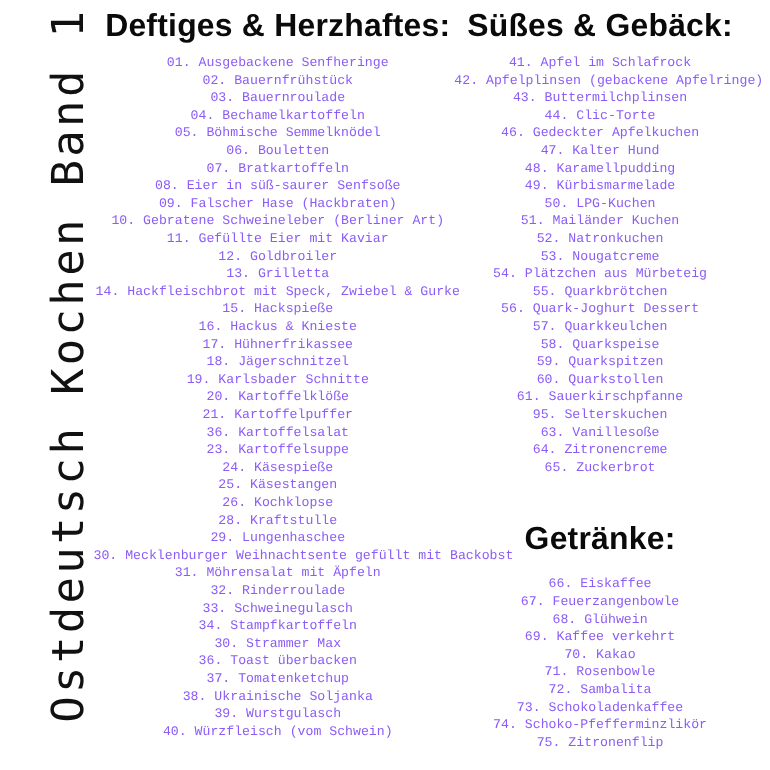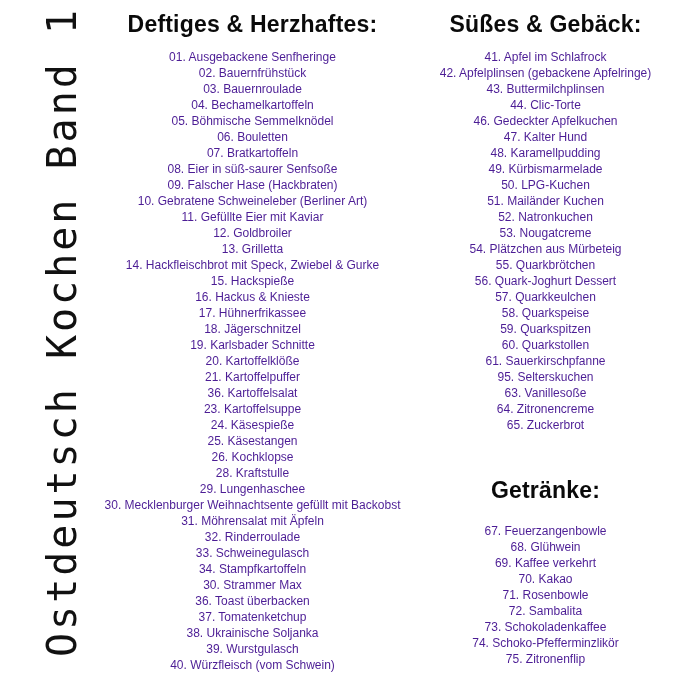--- a/index.html
+++ b/index.html
@@ -31,34 +31,35 @@
   .col {
     position: absolute;
     top: 10px;
     text-align: center;
     color: #1e1e1e;
   }
   .col-left  { left: 85px;  width: 335px; }
   .col-right { left: 413px; width: 265px; }
   .section-header {
     margin: 0 0 11px 0;
-    font-size: 23px;
+    font-size: 29px;
     font-weight: 700;
     line-height: 28px;
     letter-spacing: 0.2px;
     color: #0a0a0a;
   }
   .header-getraenke {
     margin-top: 43px;
     margin-bottom: 19px;
   }
   .recipe-list {
     font-size: 12px;
     line-height: 16px;
-    color: #4c1d95;
+    color: #8b5cf6;
+    font-family: Liberation Mono, monospace;
   }
   .list-item { white-space: nowrap; }
 </style>
 </head>
 <body>
 
 <div class="page">
 
   <div class="vertical-title">Ostdeutsch Kochen Band 1</div>
 
@@ -131,20 +132,21 @@
         <div class="list-item">60. Quarkstollen</div>
         <div class="list-item">61. Sauerkirschpfanne</div>
         <div class="list-item">95. Selterskuchen</div>
         <div class="list-item">63. Vanillesoße</div>
         <div class="list-item">64. Zitronencreme</div>
         <div class="list-item">65. Zuckerbrot</div>
       </div>
 
     <h2 class="section-header header-getraenke">Getränke:</h2>
     <div class="recipe-list">
+        <div class="list-item">66. Eiskaffee</div>
         <div class="list-item">67. Feuerzangenbowle</div>
         <div class="list-item">68. Glühwein</div>
         <div class="list-item">69. Kaffee verkehrt</div>
         <div class="list-item">70. Kakao</div>
         <div class="list-item">71. Rosenbowle</div>
         <div class="list-item">72. Sambalita</div>
         <div class="list-item">73. Schokoladenkaffee</div>
         <div class="list-item">74. Schoko-Pfefferminzlikör</div>
         <div class="list-item">75. Zitronenflip</div>
       </div>

